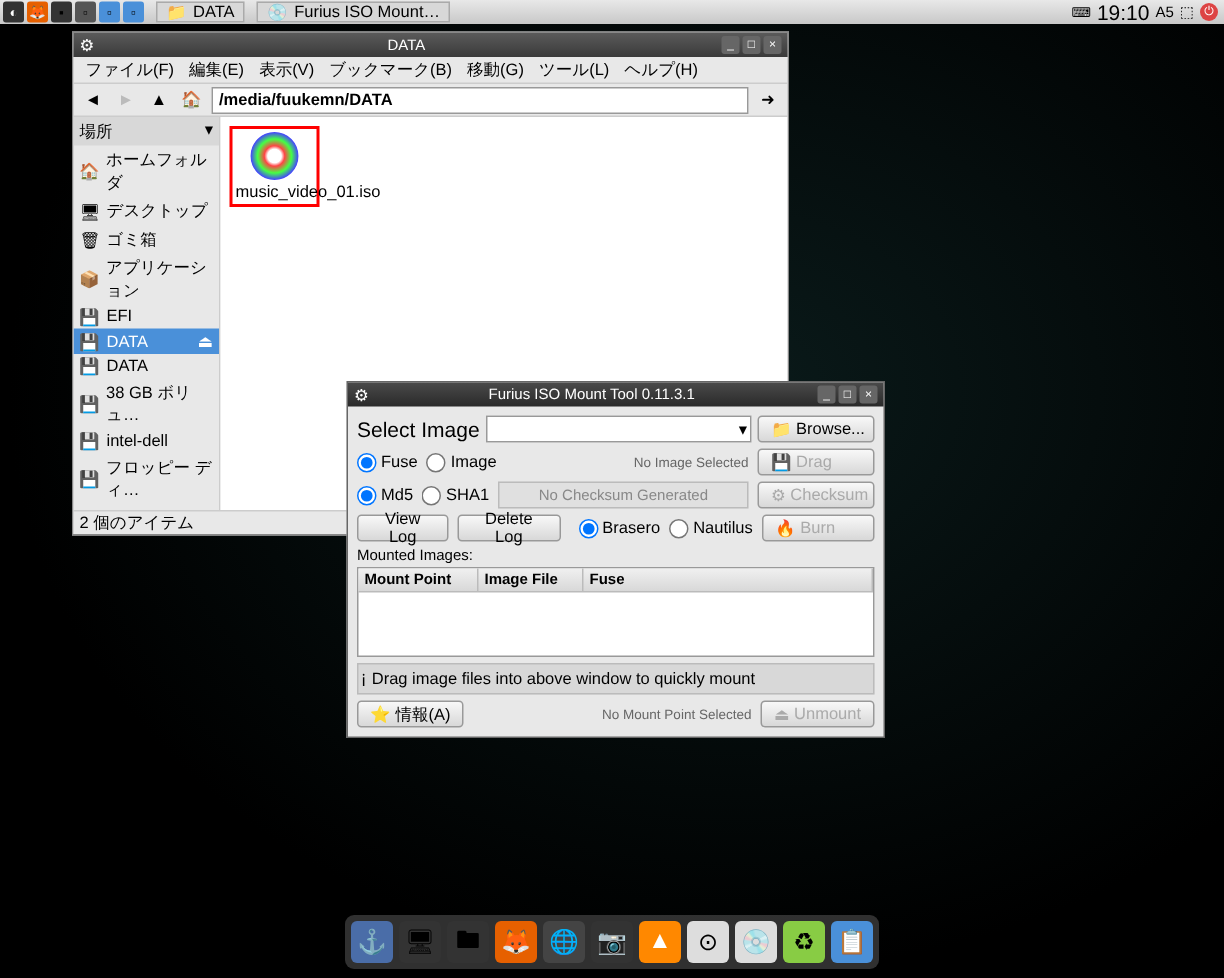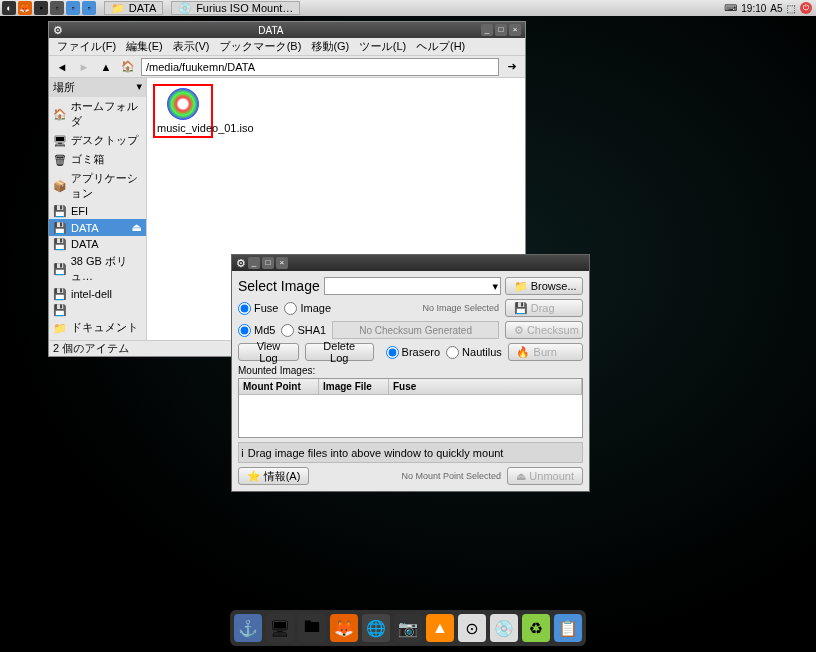--- a/index.html
+++ b/index.html
@@ -17,21 +17,21 @@
 
 
 .fm-window { position: absolute; left: 48px; top: 21px; width: 478px; height: 336px; background: #e8e8e8; border: 1px solid #888; z-index: 10; }
 .fm-titlebar { height: 16px; background: linear-gradient(#5a5a5a, #3a3a3a); display: flex; align-items: center; color: #fff; padding: 0 4px; }
 .fm-title { flex: 1; text-align: center; font-size: 10px; }
 .fm-win-btn { width: 12px; height: 12px; margin-left: 2px; background: #666; border-radius: 2px; font-size: 8px; text-align: center; line-height: 12px; }
 .fm-menubar { height: 18px; background: #e8e8e8; display: flex; align-items: center; padding: 0 4px; gap: 2px; border-bottom: 1px solid #ccc; }
 .fm-menu-item { padding: 0 4px; }
 .fm-toolbar { height: 22px; background: #e8e8e8; display: flex; align-items: center; padding: 0 4px; gap: 4px; border-bottom: 1px solid #ccc; }
 .fm-tool-btn { width: 18px; height: 18px; display: flex; align-items: center; justify-content: center; }
-.fm-path { flex: 1; height: 18px; background: #fff; border: 1px solid #999; padding: 0 4px; display: flex; align-items: center; }
+.fm-path { flex: 1; height: 18px; background: #fff; border: 1px solid #999; padding: 0 4px; display: flex; align-items: center; font-weight: bold; }
 .fm-body { display: flex; height: calc(100% - 72px); }
 .fm-sidebar { width: 98px; background: #e8e8e8; border-right: 1px solid #ccc; overflow: hidden; }
 .fm-side-header { padding: 2px 4px; font-size: 10px; background: #d8d8d8; display: flex; }
 .fm-side-item { display: flex; align-items: center; gap: 4px; padding: 2px 4px; font-size: 10px; }
 .fm-side-item.selected { background: #4a90d9; color: #fff; }
 .fm-side-icon { width: 14px; height: 12px; display: inline-block; }
 .fm-content { flex: 1; background: #fff; padding: 6px; display: flex; gap: 6px; align-items: flex-start; }
 .fm-file { width: 60px; text-align: center; font-size: 9px; }
 .fm-file.highlighted { border: 2px solid red; padding: 2px; }
 .fm-file-icon { width: 32px; height: 32px; margin: 0 auto 2px; }
@@ -80,21 +80,21 @@
   <div class="panel-task">
     <span>📁</span>
     <span>DATA</span>
   </div>
   <div class="panel-task">
     <span>💿</span>
     <span>Furius ISO Mount…</span>
   </div>
   <div class="panel-right">
     <span style="font-size:9px">⌨</span>
-    <span style="font-size:10px">19:10</span>
+    <span style="font-size:14px">19:10</span>
     <span style="font-size:10px">A5</span>
     <span style="font-size:10px">⬚</span>
     <span style="background:#d44;color:#fff;width:12px;height:12px;border-radius:6px;text-align:center;line-height:12px;font-size:8px">⏻</span>
   </div>
 </div>
 
 <div class="fm-window">
   <div class="fm-titlebar">
     <span>⚙</span>
     <span class="fm-title">DATA</span>
@@ -160,20 +160,21 @@
           <div class="fm-side-item">
             <span class="fm-side-icon">💾</span>
             <span>38 GB ボリュ…</span>
           </div>
           <div class="fm-side-item">
             <span class="fm-side-icon">💾</span>
             <span>intel-dell</span>
           </div>
           <div class="fm-side-item">
             <span class="fm-side-icon">💾</span>
+            <span>フロッピー ディ…</span>
           </div>
           <div class="fm-side-item">
             <span class="fm-side-icon">📁</span>
             <span>ドキュメント</span>
           </div>
         </div>
     </div>
     <div class="fm-content">
       <div class="fm-file highlighted">
         <div class="fm-file-icon" style="background:radial-gradient(circle,#fff 20%,#f44 30%,#4f4 50%,#44f 70%,#ddd 75%);border-radius:50%"></div>
@@ -182,20 +183,21 @@
     </div>
   </div>
   <div class="fm-statusbar">
     <span>2 個のアイテム</span>
   </div>
 </div>
 
 <div class="fu-window">
   <div class="fu-titlebar">
     <span>⚙</span>
+    <span class="fu-title">Furius ISO Mount Tool 0.11.3.1</span>
     <span class="fm-win-btn">_</span>
     <span class="fm-win-btn">□</span>
     <span class="fm-win-btn">×</span>
   </div>
   <div class="fu-body">
     <div class="fu-row">
       <span class="fu-label">Select Image</span>
       <div class="fu-combo" style="display:flex;align-items:center;justify-content:flex-end;padding-right:2px">
           <span>▾</span>
         </div>

